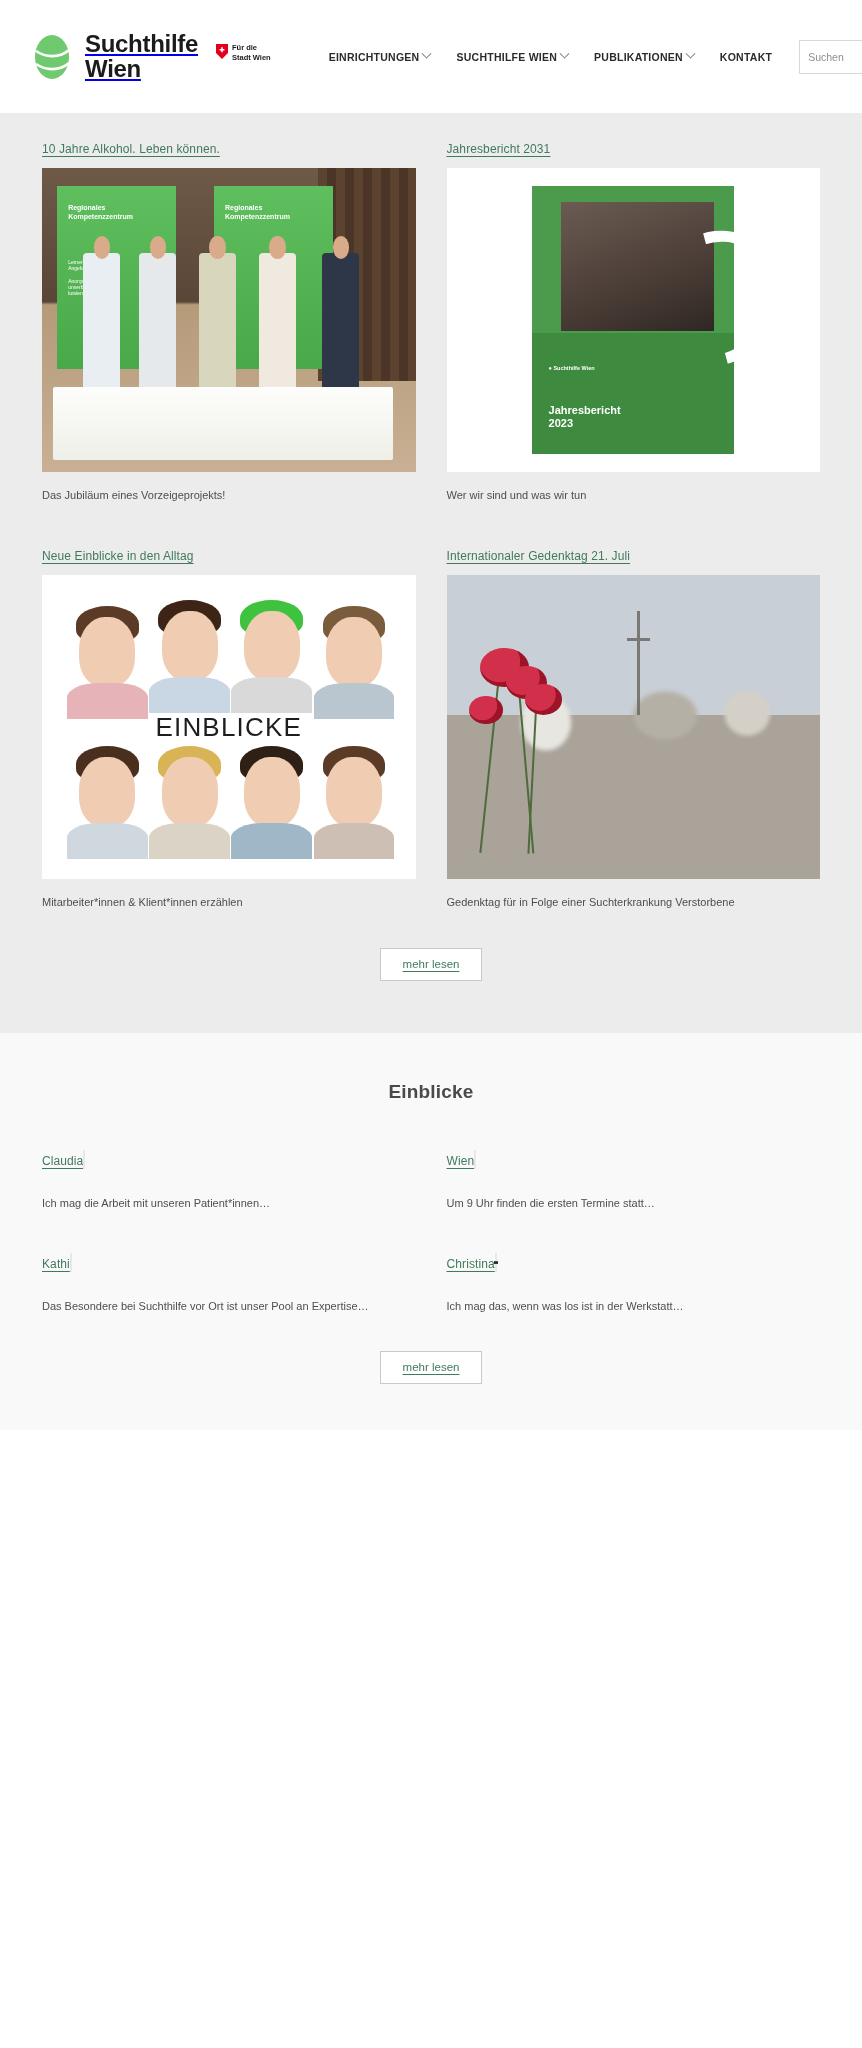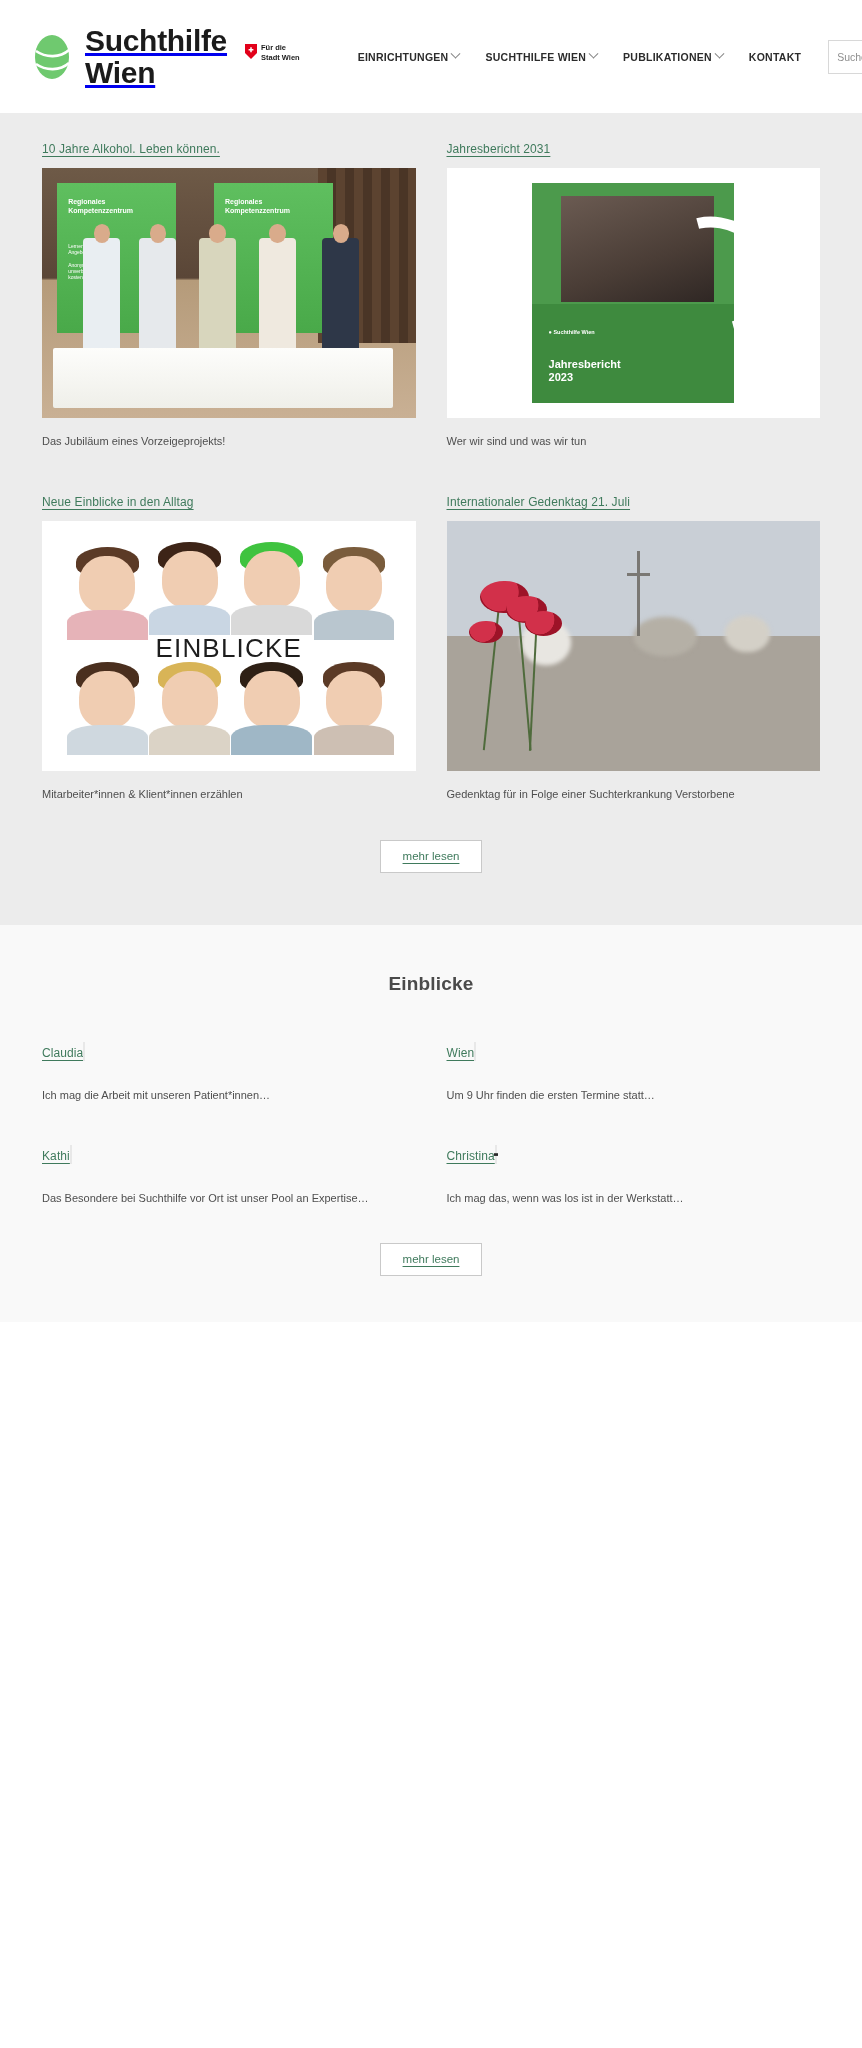--- a/index.html
+++ b/index.html
@@ -27,21 +27,21 @@
     align-items: center;
     gap: 11px;
     flex: 0 0 auto;
   }
   .brand-mark {
     width: 44px; height: 48px;
     position: relative;
     flex: 0 0 auto;
   }
   .brand-words {
-    font-size: 30px;
+    font-size: 24px;
     font-weight: 700;
     line-height: 1.04;
     color: #1b1b1b;
     letter-spacing: -0.3px;
   }
   .brand-divider {
     width: 1px;
     height: 50px;
     background: #b9b9b9;
     margin: 0 10px 0 8px;
@@ -132,21 +132,21 @@
     font-weight: 400;
     color: #3f7a5c;
     text-decoration: underline;
     text-underline-offset: 3px;
     letter-spacing: .1px;
     margin-bottom: 12px;
     cursor: pointer;
   }
   .card-media {
     width: 100%;
-    height: 250px;
+    height: 304px;
     background: #ffffff;
     overflow: hidden;
     position: relative;
     display: block;
     cursor: pointer;
   }
   .card-media.no-bg { background: #ffffff; }
   .card-caption {
     font-size: 11px;
     color: #4e4e4e;

